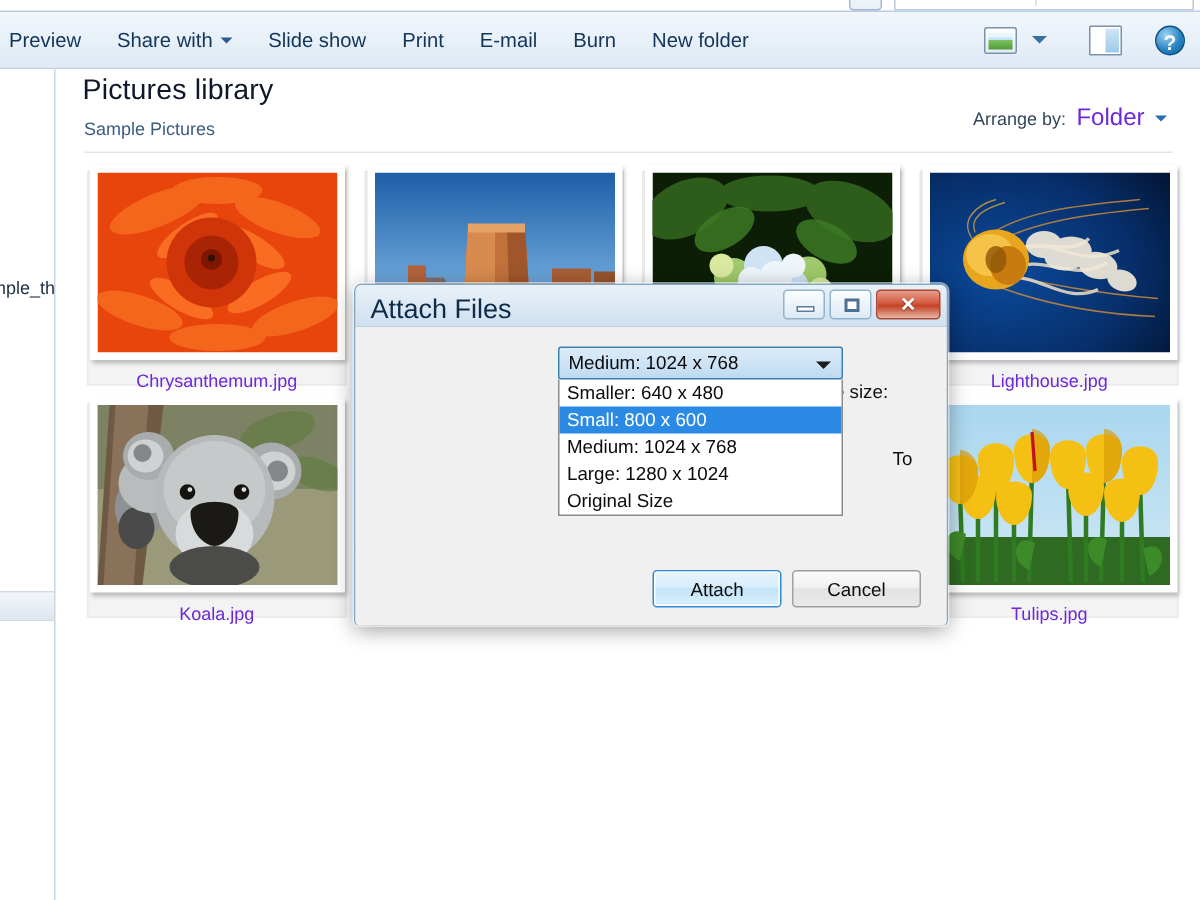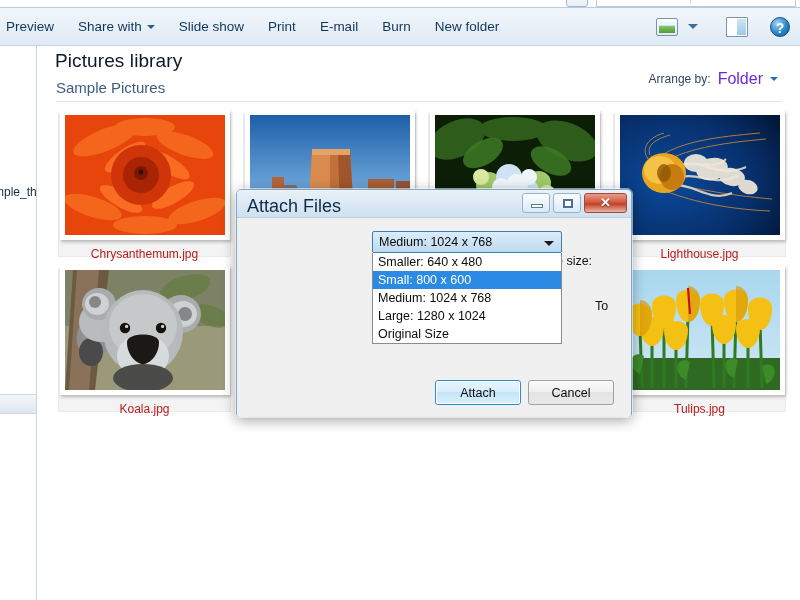--- a/index.html
+++ b/index.html
@@ -104,21 +104,21 @@
   
   .content {
     position: absolute; left: 38px; top: 46px; width: 762px; height: 554px;
     background: #ffffff;
   }
   .lib-header { position: relative; height: 53px; }
   .lib-title {
     position: absolute; left: 17px; top: 4px;
     font-size: 19px; color: #0f172a; font-weight: normal; letter-spacing: .1px;
   }
-  .lib-sub { position: absolute; left: 18px; top: 33px; font-size: 15px; color: #3d5d80; }
+  .lib-sub { position: absolute; left: 18px; top: 33px; font-size: 12px; color: #3d5d80; }
   .arrange-wrap {
     position: absolute; right: 22px; top: 24px; display: flex; align-items: center; gap: 7px;
   }
   .arrange-label { font-size: 12px; color: #33475c; }
   .arrange-val { font-size: 16px; color: #6d28d9; }
   .arrange-caret {
     width: 0; height: 0; border-left: 4px solid transparent;
     border-right: 4px solid transparent; border-top: 4px solid #2a6cb5;
   }
   .hrule {
@@ -140,21 +140,21 @@
     display: flex; flex-direction: column; align-items: center; justify-content: center;
     background: #f3f3f3; border: 1px solid #ebebeb;
   }
   .thumb-frame {
     background: #ffffff; padding: 5px 5px 5px 5px;
     box-shadow: 1px 2px 3px rgba(0,0,0,.25);
     display: flex; align-items: center; justify-content: center;
   }
   .thumb { display: block; }
   .tile-label {
-    margin-top: 7px; font-size: 12px; color: #b91c1c; text-align: center;
+    margin-top: 7px; font-size: 12px; color: #6d28d9; text-align: center;
     white-space: nowrap;
   }
 
   
   .dialog {
     position: absolute; left: 236px; top: 189px; width: 396px; height: 228px;
     background: #f0f0f0;
     border: 1px solid #7ea7c8;
     border-radius: 5px 5px 3px 3px;
     box-shadow: 0 3px 14px rgba(0,0,0,.38);

